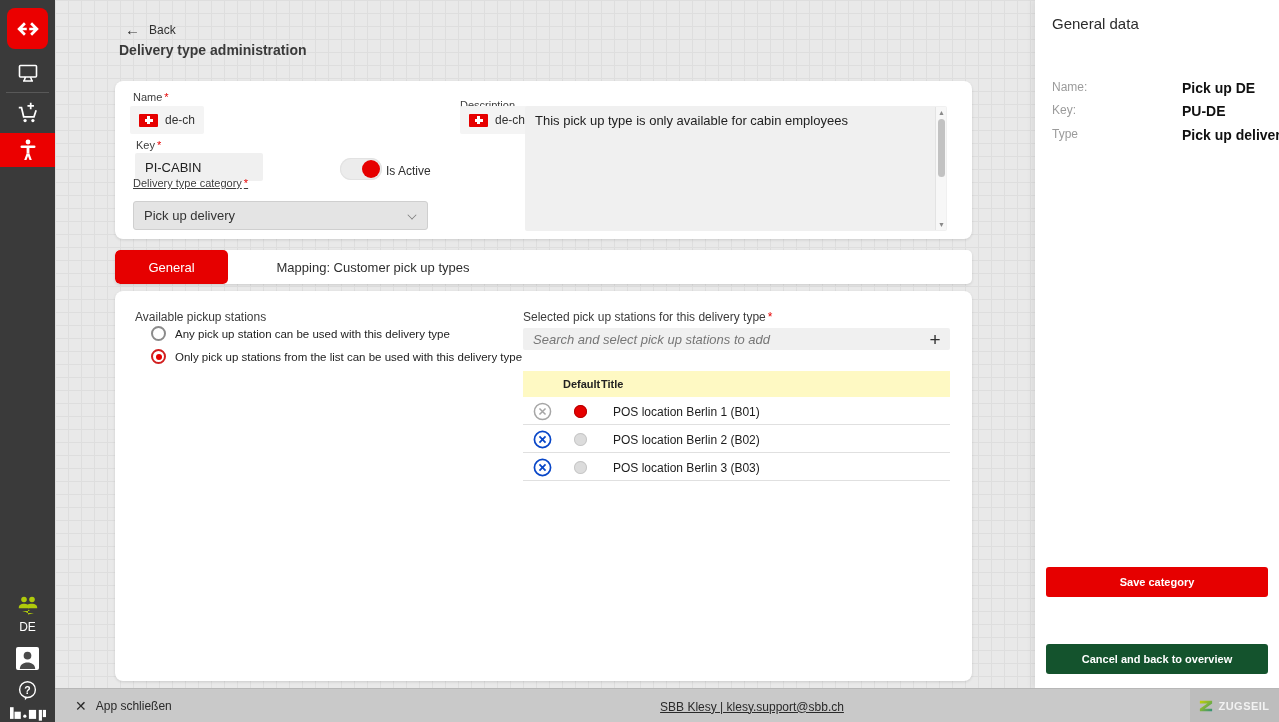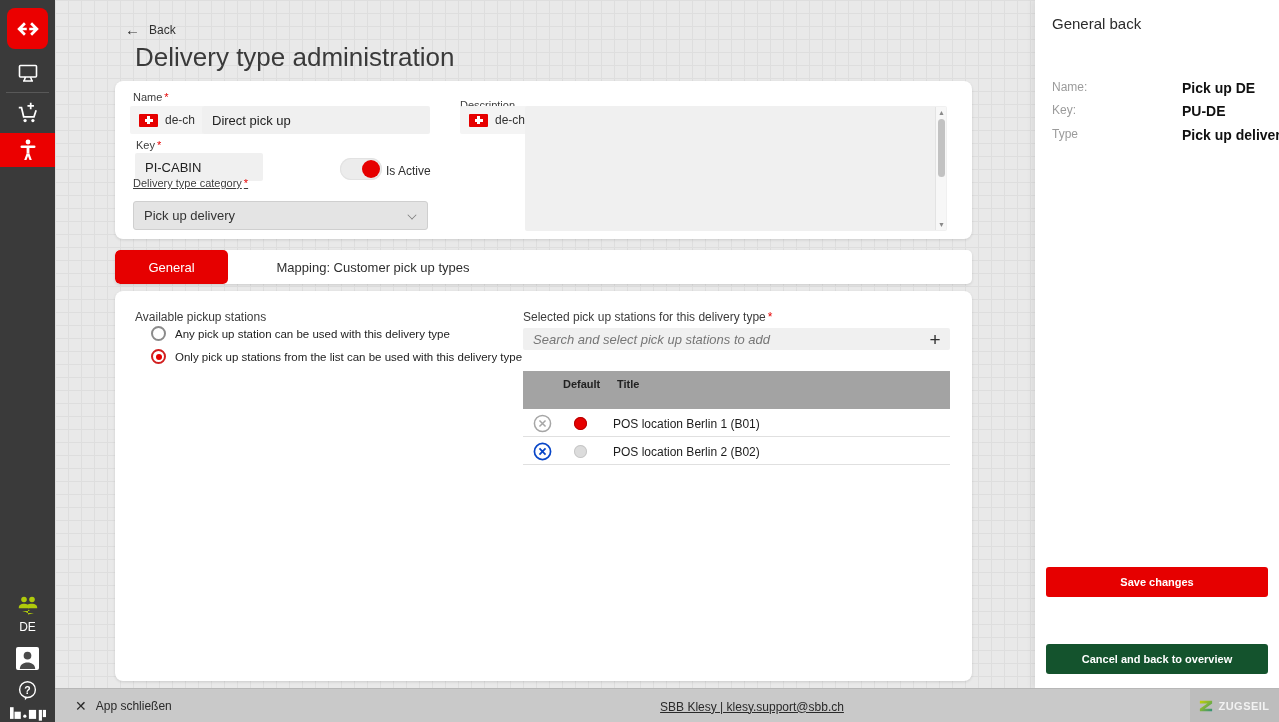--- a/index.html
+++ b/index.html
@@ -19,21 +19,21 @@
   
   .main { position:absolute; left:55px; top:0; width:980px; height:688px;
     background-color:#e9e9e9;
     background-image:linear-gradient(#dedede 1px, transparent 1px),
                      linear-gradient(90deg,#dedede 1px, transparent 1px);
     background-size:13px 13px; }
 
   .back-btn { position:absolute; left:70px; top:22px; display:flex; align-items:center; gap:9px;
     font-size:12px; color:#2f2f2f; cursor:pointer; }
   .back-arrow { font-size:15px; line-height:1; }
-  .page-title { position:absolute; left:80px; top:42px; font-size:26px; font-weight:400; color:#3a3a3a; }
+  .page-title { position:absolute; left:64px; top:42px; font-size:14px; font-weight:700; color:#3a3a3a; }
 
   .card { position:absolute; background:#fff; border-radius:8px; box-shadow:0 1px 3px rgba(0,0,0,.12); }
   .form-card { left:60px; top:81px; width:857px; height:158px; }
   .tab-card  { left:60px; top:250px; width:857px; height:34px; border-radius:5px; display:flex; overflow:hidden; }
   .body-card { left:60px; top:291px; width:857px; height:390px; }
 
   .fld-label { position:absolute; font-size:11px; color:#3c3c3c; white-space:nowrap; }
   .req { color:#e60000; margin-left:2px; }
 
   .flag-badge { position:absolute; height:28px; background:#f4f4f4; border-radius:2px;
@@ -70,21 +70,21 @@
   .radio { width:15px; height:15px; border-radius:50%; border:2px solid #8b8b8b; position:relative; flex:0 0 auto; background:#fff; }
   .radio.sel { border-color:#d21f1f; }
   .radio.sel:after { content:""; position:absolute; left:2.5px; top:2.5px; width:6px; height:6px; border-radius:50%; background:#e60000; }
   .radio-row .rlbl { font-size:11.5px; color:#222; }
 
   .search-box { position:absolute; background:#f0f0f0; border-radius:2px; display:flex; align-items:center; }
   .search-box .ph { font-size:13px; font-style:italic; color:#767676; padding-left:10px; flex:1; }
   .search-box .plus { width:30px; text-align:center; font-size:19px; color:#2f2f2f; cursor:pointer; line-height:1; }
 
   .tbl { position:absolute; }
-  .tbl-head { height:38px; background:#a3a3a3; position:relative; }
+  .tbl-head { height:26px; background:#fef9c3; position:relative; }
   .tbl-head span { position:absolute; top:7px; font-size:11px; font-weight:bold; color:#222; }
   .tbl-row { height:28px; position:relative; border-bottom:1px solid #e0e0e0; }
   .rm-ic { position:absolute; left:10px; top:4.5px; width:19px; height:19px; cursor:pointer; }
   .dot { position:absolute; left:51px; top:8px; width:13px; height:13px; border-radius:50%; cursor:pointer; }
   .dot.on  { background:#e60000; box-shadow:inset 0 0 0 1px #b30000; }
   .dot.off { background:#dcdcdc; box-shadow:inset 0 0 0 1px #c6c6c6; }
   .row-title { position:absolute; left:90px; top:8px; font-size:12px; color:#1c1c1c; }
 
   
   .rpanel { position:absolute; left:1035px; top:0; width:244px; height:688px; background:#fff;
@@ -122,21 +122,20 @@
   <div class="page-title">Delivery type administration</div>
 
   <div class="card form-card">
     <div class="fld-label" style="left:18px; top:10px;">
       <span>Name</span><span class="req">*</span>
     </div>
     <div class="flag-badge" style="left:15px; top:25px;">
       <span class="ch-flag"></span>
       <span>de-ch</span>
     </div>
-    <input class="txt-input" style="left: 87px; top: 25px; width: 228px;" value="Direct pick up">
 
     <div class="fld-label" style="left:21px; top:58px;">
       <span>Key</span><span class="req">*</span>
     </div>
     <input class="txt-input" style="left: 20px; top: 72px; width: 128px;" value="PI-CABIN">
 
     <div class="toggle" style="left:225px; top:77px;">
       <span class="knob"></span>
     </div>
     <div class="toggle-label" style="left:271px; top:83px;">Is Active</div>
@@ -150,20 +149,21 @@
     </div>
 
     <div class="fld-label" style="left:345px; top:18px;">
       <span>Description</span>
     </div>
     <div class="flag-badge" style="left:345px; top:25px;">
       <span class="ch-flag"></span>
       <span>de-ch</span>
     </div>
     <div class="desc-area" style="left:410px; top:25px; width:422px; height:125px;">
+      <span>This pick up type is only available for cabin employees</span>
       <div class="scrollbar">
         <span class="sarr" style="top:1px;">▲</span>
         <div class="thumb"></div>
         <span class="sarr" style="bottom:1px;">▼</span>
       </div>
     </div>
   </div>
 
   <div class="card tab-card">
     <div class="tab active">General</div>
@@ -187,38 +187,46 @@
     </div>
 
     <div class="search-box" style="left:408px; top:37px; width:427px; height:22px;">
       <span class="ph">Search and select pick up stations to add</span>
       <span class="plus">+</span>
     </div>
 
     <div class="tbl" style="left:408px; top:80px; width:427px;">
       <div class="tbl-head">
         <span style="left:40px;">Default</span>
-        <span style="left:94px;">Title</span>
+        <span style="left:78px;">Title</span>
       </div>
 
       <div class="tbl-row">
         <svg class="rm-ic" viewBox="0 0 20 20">
           <circle cx="10" cy="10" r="8.5" fill="none" stroke="#a6a6a6" stroke-width="1.6"></circle>
           <path d="M6.8 6.8 L13.2 13.2 M13.2 6.8 L6.8 13.2" stroke="#a6a6a6" stroke-width="1.6"></path>
         </svg>
         <span class="dot on"></span>
         <span class="row-title">POS location Berlin 1 (B01)</span>
       </div>
       <div class="tbl-row">
         <svg class="rm-ic" viewBox="0 0 20 20">
           <circle cx="10" cy="10" r="8.5" fill="none" stroke="#0846c8" stroke-width="1.8"></circle>
           <path d="M6.8 6.8 L13.2 13.2 M13.2 6.8 L6.8 13.2" stroke="#0846c8" stroke-width="1.8"></path>
         </svg>
         <span class="dot off"></span>
         <span class="row-title">POS location Berlin 2 (B02)</span>
+      </div>
+      <div class="tbl-row">
+        <svg class="rm-ic" viewBox="0 0 20 20">
+          <circle cx="10" cy="10" r="8.5" fill="none" stroke="#0846c8" stroke-width="1.8"></circle>
+          <path d="M6.8 6.8 L13.2 13.2 M13.2 6.8 L6.8 13.2" stroke="#0846c8" stroke-width="1.8"></path>
+        </svg>
+        <span class="dot off"></span>
+        <span class="row-title">POS location Berlin 3 (B03)</span>
       </div>
     </div>
   </div>
 </div>
 
 <div class="sidebar">
   <div class="sb-logo">
     <svg width="28" height="18" viewBox="0 0 28 20">
       <path d="M9.5 2.5 L2 10 L9.5 17.5 L11.6 15.4 L7.8 11.5 H12.6 V8.5 H7.8 L11.6 4.6 Z" fill="#fff"></path>
       <path d="M18.5 2.5 L26 10 L18.5 17.5 L16.4 15.4 L20.2 11.5 H15.4 V8.5 H20.2 L16.4 4.6 Z" fill="#fff"></path>
@@ -279,36 +287,36 @@
         <rect x="5" y="6" width="7" height="8"></rect>
       <circle cx="16.5" cy="11" r="1.8"></circle>
       <rect x="21" y="4" width="8" height="10"></rect>
       <rect x="32" y="4" width="3.5" height="12"></rect>
         <rect x="36.5" y="4" width="3.5" height="8"></rect>
     </svg>
   </div>
 </div>
 
 <div class="rpanel">
-  <div class="rp-title">General back</div>
+  <div class="rp-title">General data</div>
 
   <div class="rp-row" style="top:80px;">
     <span class="rp-lbl">Name:</span>
     <span class="rp-val">Pick up DE</span>
   </div>
   <div class="rp-row" style="top:103px;">
     <span class="rp-lbl">Key:</span>
     <span class="rp-val">PU-DE</span>
   </div>
   <div class="rp-row" style="top:127px;">
     <span class="rp-lbl">Type</span>
     <span class="rp-val">Pick up delivery</span>
   </div>
 
-  <button class="rp-btn red" style="top:567px;">Save changes</button>
+  <button class="rp-btn red" style="top:567px;">Save category</button>
   <button class="rp-btn gray" style="top:644px;">Cancel and back to overview</button>
 </div>
 
 <div class="footer">
   <div class="f-close">
     <span class="x">✕</span>
     <span>App schließen</span>
   </div>
   <div class="f-center">SBB Klesy | klesy.support@sbb.ch</div>
   <div class="f-brand">

